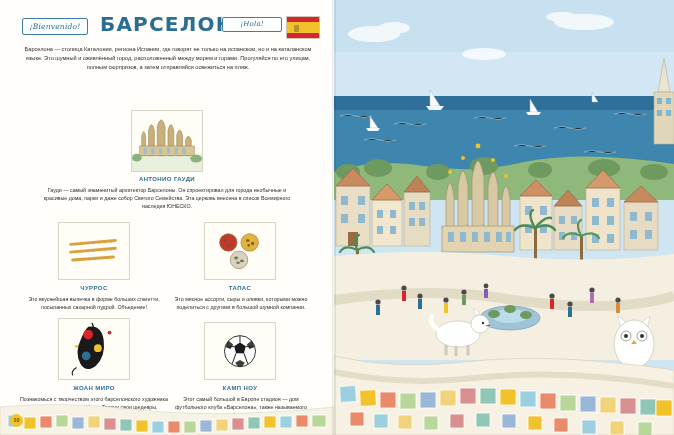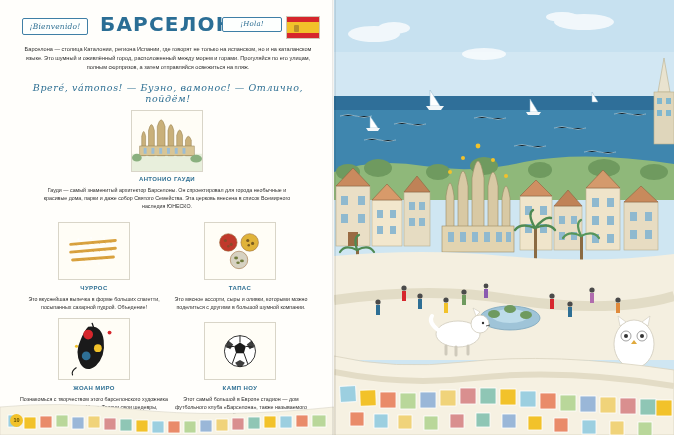--- a/index.html
+++ b/index.html
@@ -200,21 +200,20 @@
     <div class="hdr">
       <div class="ribbon">¡Bienvenido!</div>
       <div class="city-title">БАРСЕЛОНА</div>
       <div class="ribbon two">¡Hola!</div>
       <div class="flag">
         <div class="crest"></div>
       </div>
     </div>
 
     <div class="intro">Барселона — столица Каталонии, региона Испании, где говорят не только на испанском, но и на каталанском языке. Это шумный и оживлённый город, расположенный между морем и горами. Прогуляйся по его улицам, полным сюрпризов, а затем отправляйся освежиться на пляж.</div>
-    <div class="phrases">Вperé, vámonos! — Буэно, вамонос! — Отлично, пойдём!</div>
 
     <div class="card" id="card-gaudi">
       <svg class="card-ill" viewBox="0 0 72 62">
         <rect x="0" y="0" width="72" height="62" fill="#fffdf6"></rect>
         <rect x="0" y="44" width="72" height="18" fill="#e8efdc"></rect>
         <g fill="#c9b07a" stroke="#8f7a4a" stroke-width=".5">
           <path d="M10 46 L10 26 Q12 16 14 26 L14 46 Z"></path>
           <path d="M17 46 L17 20 Q20 8 23 20 L23 46 Z"></path>
           <path d="M26 46 L26 16 Q30 2 34 16 L34 46 Z"></path>
           <path d="M37 46 L37 20 Q40 8 43 20 L43 46 Z"></path>

